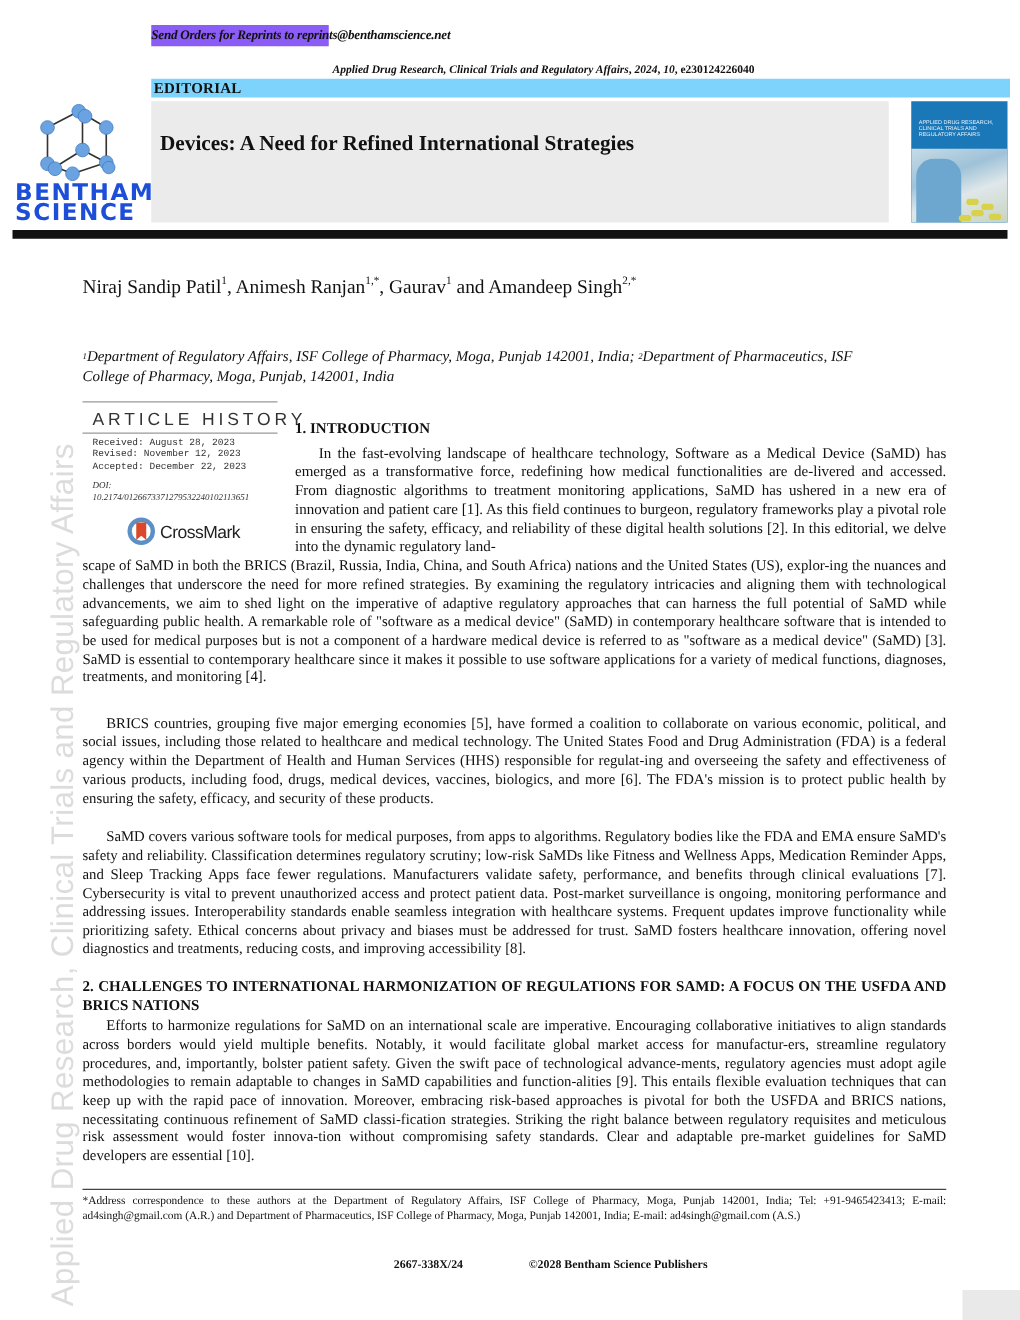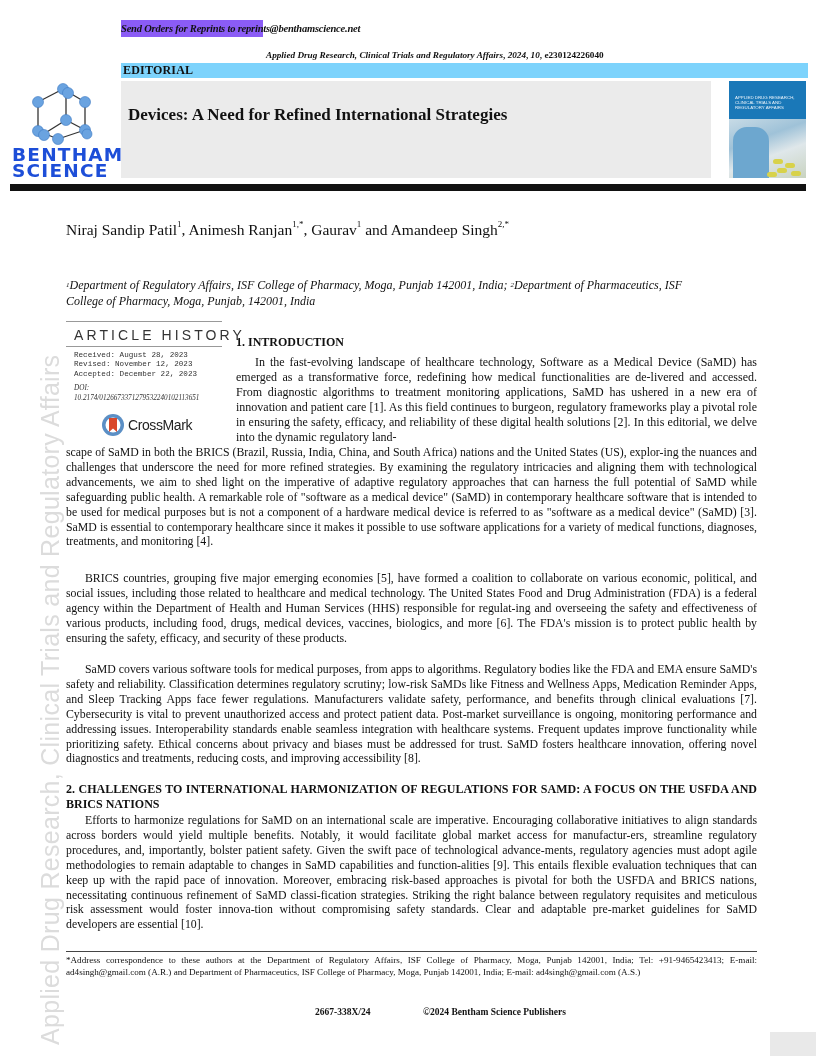--- a/index.html
+++ b/index.html
@@ -153,15 +153,15 @@
 <div class="abs body-full p-cont">scape of SaMD in both the BRICS (Brazil, Russia, India, China, and South Africa) nations and the United States (US), explor-ing the nuances and challenges that underscore the need for more refined strategies. By examining the regulatory intricacies and aligning them with technological advancements, we aim to shed light on the imperative of adaptive regulatory approaches that can harness the full potential of SaMD while safeguarding public health. A remarkable role of "software as a medical device" (SaMD) in contemporary healthcare software that is intended to be used for medical purposes but is not a component of a hardware medical device is referred to as "software as a medical device" (SaMD) [3]. SaMD is essential to contemporary healthcare since it makes it possible to use software applications for a variety of medical functions, diagnoses, treatments, and monitoring [4].</div>
 <div class="abs body-full p-brics">BRICS countries, grouping five major emerging economies [5], have formed a coalition to collaborate on various economic, political, and social issues, including those related to healthcare and medical technology. The United States Food and Drug Administration (FDA) is a federal agency within the Department of Health and Human Services (HHS) responsible for regulat-ing and overseeing the safety and effectiveness of various products, including food, drugs, medical devices, vaccines, biologics, and more [6]. The FDA's mission is to protect public health by ensuring the safety, efficacy, and security of these products.</div>
 <div class="abs body-full p-samd">SaMD covers various software tools for medical purposes, from apps to algorithms. Regulatory bodies like the FDA and EMA ensure SaMD's safety and reliability. Classification determines regulatory scrutiny; low-risk SaMDs like Fitness and Wellness Apps, Medication Reminder Apps, and Sleep Tracking Apps face fewer regulations. Manufacturers validate safety, performance, and benefits through clinical evaluations [7]. Cybersecurity is vital to prevent unauthorized access and protect patient data. Post-market surveillance is ongoing, monitoring performance and addressing issues. Interoperability standards enable seamless integration with healthcare systems. Frequent updates improve functionality while prioritizing safety. Ethical concerns about privacy and biases must be addressed for trust. SaMD fosters healthcare innovation, offering novel diagnostics and treatments, reducing costs, and improving accessibility [8].</div>
 
 <div class="abs h2">2. CHALLENGES TO INTERNATIONAL HARMONIZATION OF REGULATIONS FOR SAMD: A FOCUS ON THE USFDA AND BRICS NATIONS</div>
 <div class="abs body-full p-efforts">Efforts to harmonize regulations for SaMD on an international scale are imperative. Encouraging collaborative initiatives to align standards across borders would yield multiple benefits. Notably, it would facilitate global market access for manufactur-ers, streamline regulatory procedures, and, importantly, bolster patient safety. Given the swift pace of technological advance-ments, regulatory agencies must adopt agile methodologies to remain adaptable to changes in SaMD capabilities and function-alities [9]. This entails flexible evaluation techniques that can keep up with the rapid pace of innovation. Moreover, embracing risk-based approaches is pivotal for both the USFDA and BRICS nations, necessitating continuous refinement of SaMD classi-fication strategies. Striking the right balance between regulatory requisites and meticulous risk assessment would foster innova-tion without compromising safety standards. Clear and adaptable pre-market guidelines for SaMD developers are essential [10].</div>
 
 <div class="abs foot-rule"></div>
 <div class="abs footnote">*Address correspondence to these authors at the Department of Regulatory Affairs, ISF College of Pharmacy, Moga, Punjab 142001, India; Tel: +91-9465423413; E-mail: ad4singh@gmail.com (A.R.) and Department of Pharmaceutics, ISF College of Pharmacy, Moga, Punjab 142001, India; E-mail: ad4singh@gmail.com (A.S.)</div>
 <div class="abs issn">2667-338X/24</div>
-<div class="abs copyright">©2024 Bentham Science Publishers</div>
+<div class="abs copyright">©2028 Bentham Science Publishers</div>
 <div class="abs page-box"></div>
 <div class="abs page-num">43</div>
 
 </body></html>

